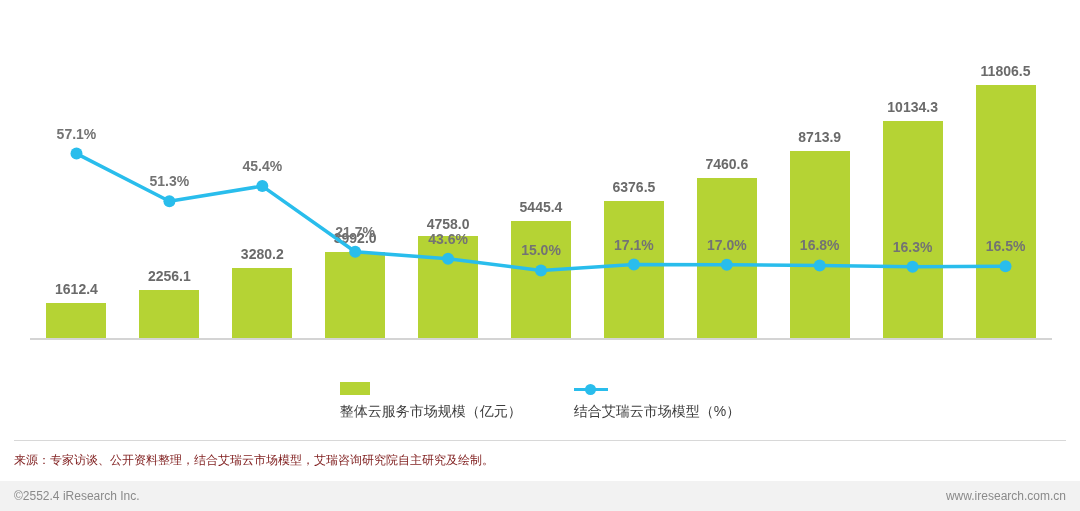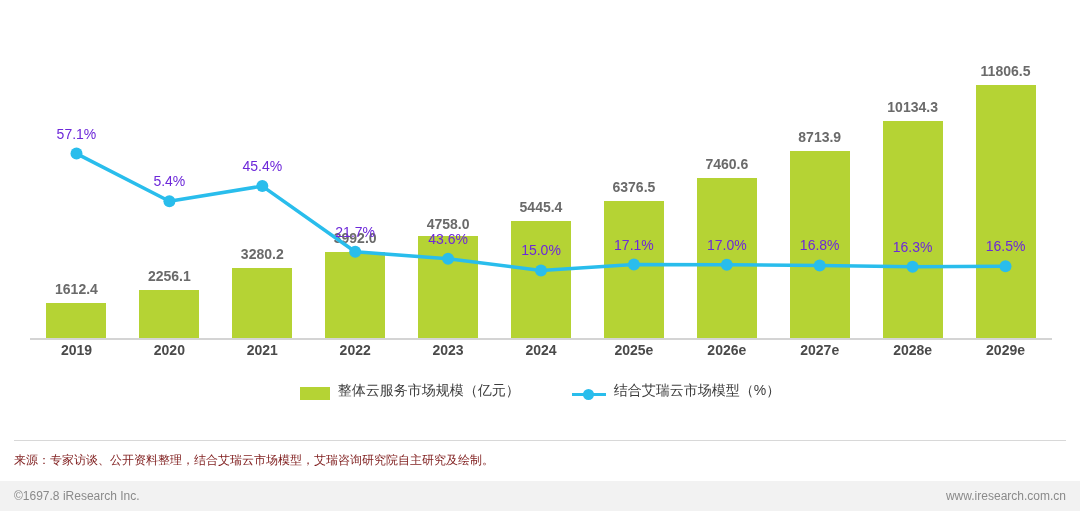--- a/index.html
+++ b/index.html
@@ -79,22 +79,22 @@
     left: 0;
     top: 0;
     width: 1022px;
     height: 282px;
     overflow: visible;
   }
   .line-value {
     position: absolute;
     transform: translateX(-50%);
     font-size: 14px;
-    font-weight: normal;
-    color: #6d28d9;
+    font-weight: bold;
+    color: #737373;
     white-space: nowrap;
   }
 
   
   #x-axis {
     position: absolute;
     left: 30px;
     top: 342px;
     width: 1022px;
     height: 24px;
@@ -114,22 +114,23 @@
     left: 0;
     top: 382px;
     width: 1080px;
     display: flex;
     justify-content: center;
     align-items: center;
     gap: 52px;
   }
   .legend-entry {
     display: flex;
-    align-items: flex-end;
+    align-items: flex-start;
     gap: 8px;
+    flex-direction: column;
   }
   .legend-swatch-bar {
     width: 30px;
     height: 13px;
     background: #b5d334;
   }
   .legend-swatch-line {
     position: relative;
     width: 34px;
     height: 12px;
@@ -265,60 +266,47 @@
           <circle cx="511.0" cy="212.4" r="6" fill="#29bdec"></circle>
           <circle cx="603.9" cy="206.6" r="6" fill="#29bdec"></circle>
           <circle cx="696.8" cy="206.8" r="6" fill="#29bdec"></circle>
           <circle cx="789.7" cy="207.4" r="6" fill="#29bdec"></circle>
           <circle cx="882.6" cy="208.8" r="6" fill="#29bdec"></circle>
           <circle cx="975.5" cy="208.2" r="6" fill="#29bdec"></circle>
         </g>
     </svg>
     <div id="line-labels-layer">
         <div class="line-value" style="left: 46.4545px; top: 67.5935px;">57.1%</div>
-        <div class="line-value" style="left: 139.364px; top: 115.31px;">5.4%</div>
+        <div class="line-value" style="left: 139.364px; top: 115.31px;">51.3%</div>
         <div class="line-value" style="left: 232.273px; top: 100.052px;">45.4%</div>
         <div class="line-value" style="left: 325.182px; top: 165.8px;">21.7%</div>
         <div class="line-value" style="left: 418.091px; top: 172.735px;">43.6%</div>
         <div class="line-value" style="left: 511px; top: 184.387px;">15.0%</div>
         <div class="line-value" style="left: 603.909px; top: 178.561px;">17.1%</div>
         <div class="line-value" style="left: 696.818px; top: 178.839px;">17.0%</div>
         <div class="line-value" style="left: 789.727px; top: 179.394px;">16.8%</div>
         <div class="line-value" style="left: 882.636px; top: 180.781px; text-align: center;">16.3%</div>
         <div class="line-value" style="left: 975.545px; top: 180.226px;">16.5%</div>
       </div>
     <div id="axis-line"></div>
   </div>
 
-  <div id="x-axis">
-      <div class="x-tick" style="left: 46.4545px;">2019</div>
-      <div class="x-tick" style="left: 139.364px;">2020</div>
-      <div class="x-tick" style="left: 232.273px;">2021</div>
-      <div class="x-tick" style="left: 325.182px;">2022</div>
-      <div class="x-tick" style="left: 418.091px;">2023</div>
-      <div class="x-tick" style="left: 511px;">2024</div>
-      <div class="x-tick" style="left: 603.909px;">2025e</div>
-      <div class="x-tick" style="left: 696.818px;">2026e</div>
-      <div class="x-tick" style="left: 789.727px;">2027e</div>
-      <div class="x-tick" style="left: 882.636px;">2028e</div>
-      <div class="x-tick" style="left: 975.545px;">2029e</div>
-    </div>
 
   <div id="legend">
     <div class="legend-entry">
       <span class="legend-swatch-bar"></span>
       <span class="legend-label">整体云服务市场规模（亿元）</span>
     </div>
     <div class="legend-entry">
       <span class="legend-swatch-line"></span>
       <span class="legend-label">结合艾瑞云市场模型（%）</span>
     </div>
   </div>
 
   <div id="footer-divider"></div>
   <div id="source-note">来源：专家访谈、公开资料整理，结合艾瑞云市场模型，艾瑞咨询研究院自主研究及绘制。</div>
 
   <div id="bottom-bar">
-    <div id="copyright">©1697.8 iResearch Inc.</div>
+    <div id="copyright">©2552.4 iResearch Inc.</div>
     <div id="website">www.iresearch.com.cn</div>
   </div>
 
 </div>
 
 </body></html>

